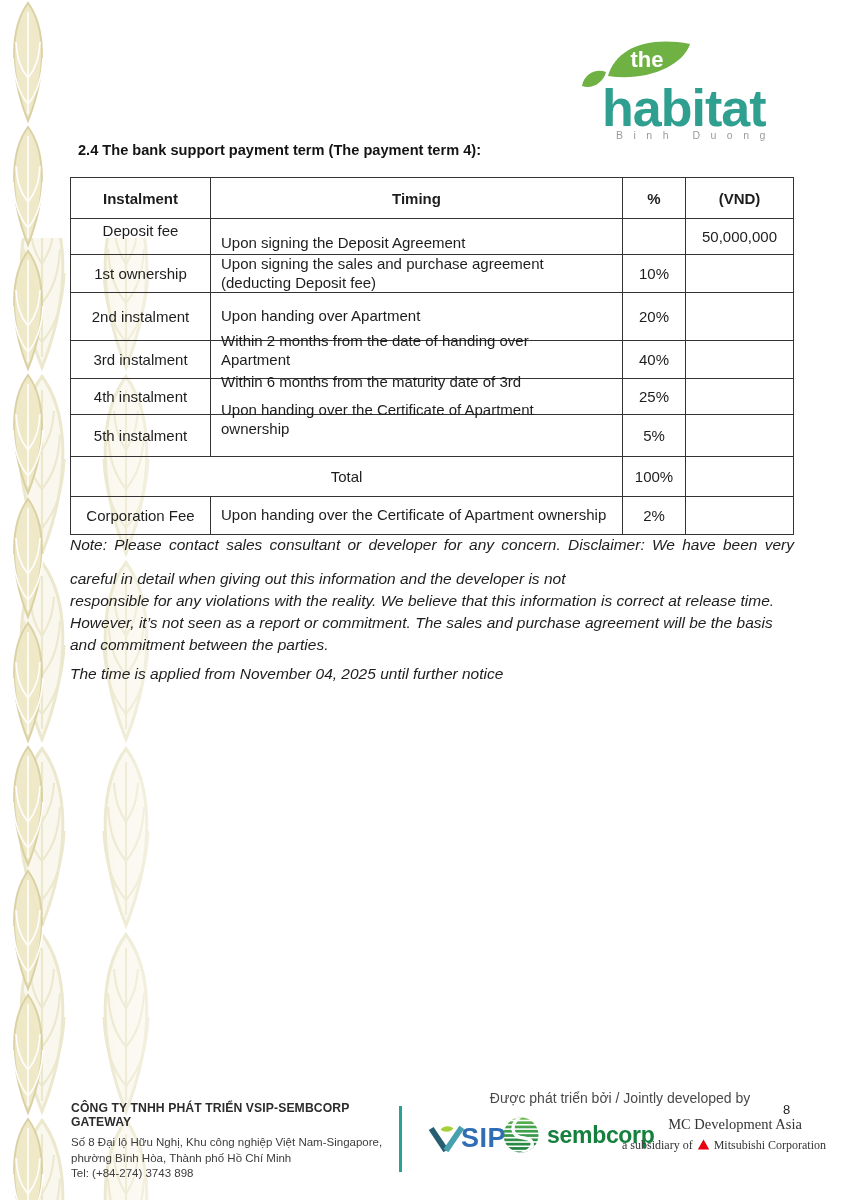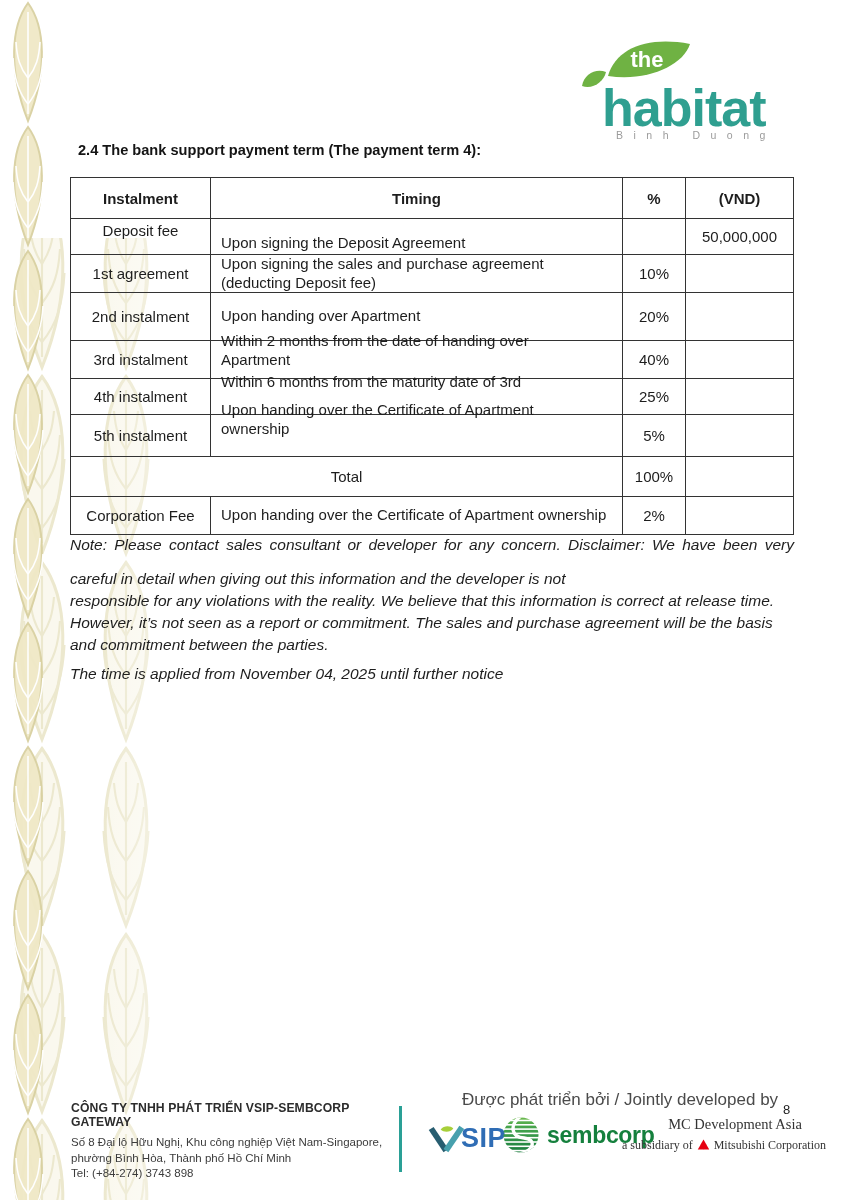--- a/index.html
+++ b/index.html
@@ -39,21 +39,21 @@
   td.total-cell{text-align:center;}
   
   .note{position:absolute;left:70px;top:534px;width:724px;font-style:italic;font-size:15.5px;line-height:22px;color:#1e1e1e;}
   .note .jline{text-align:justify;text-align-last:justify;margin-bottom:12px;}
   .note .lastline{margin-top:7px;}
   
   .f-company{position:absolute;left:71px;top:1101px;width:315px;}
   .f-company .name{font-weight:bold;font-size:12.2px;color:#2c2c2c;letter-spacing:.1px;}
   .f-company .addr{margin-top:6px;font-size:11.5px;line-height:15.5px;color:#3c3c3c;}
   .f-divider{position:absolute;left:399px;top:1106px;width:3px;height:66px;background:#2aa096;}
-  .f-jointly{position:absolute;left:420px;top:1090px;width:400px;text-align:center;font-size:17px;color:#4a4a4a;}
+  .f-jointly{position:absolute;left:420px;top:1090px;width:400px;text-align:center;font-size:14px;color:#4a4a4a;}
   .f-vsip{position:absolute;left:428px;top:1122px;display:flex;align-items:center;}
   .f-vsip .sip{font-weight:bold;font-size:27px;color:#2f6db5;letter-spacing:.5px;margin-left:-5px;}
   .f-semb{position:absolute;left:502px;top:1116px;display:flex;align-items:center;gap:7px;}
   .f-semb .sembtxt{font-weight:bold;font-size:23px;color:#15803d;letter-spacing:-.3px;}
   .f-mc{position:absolute;left:622px;top:1116px;width:226px;text-align:center;font-family:"Liberation Serif","DejaVu Serif",serif;color:#333;}
   .f-mc .mcname{font-size:14.5px;}
   .f-mc .mcsub{margin-top:5px;font-size:12px;display:flex;align-items:center;justify-content:flex-start;gap:4px;}
   .f-page{position:absolute;left:783px;top:1102px;font-size:13px;color:#222;}
 </style>
 </head>
@@ -128,21 +128,21 @@
     <tbody>
       <tr class="r1">
         <td class="inst">Deposit fee</td>
         <td class="timing">
             <div class="tw">Upon signing the Deposit Agreement</div>
           </td>
         <td class="pct"></td>
         <td class="vnd">50,000,000</td>
       </tr>
       <tr class="r2">
-        <td class="inst">1st agreement</td>
+        <td class="inst">1st ownership</td>
         <td class="timing">
             <div class="tw">Upon signing the sales and purchase agreement
 (deducting Deposit fee)</div>
           </td>
         <td class="pct">10%</td>
         <td class="vnd"></td>
       </tr>
       <tr class="r3">
         <td class="inst">2nd instalment</td>
         <td class="timing">

